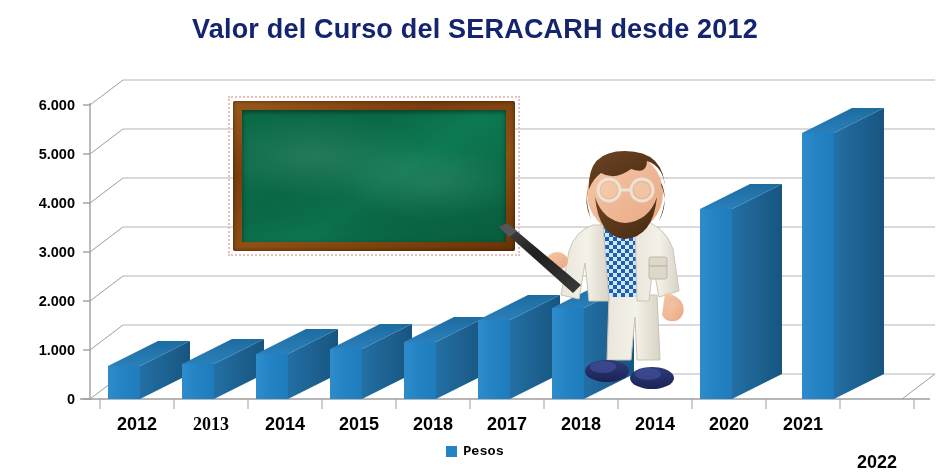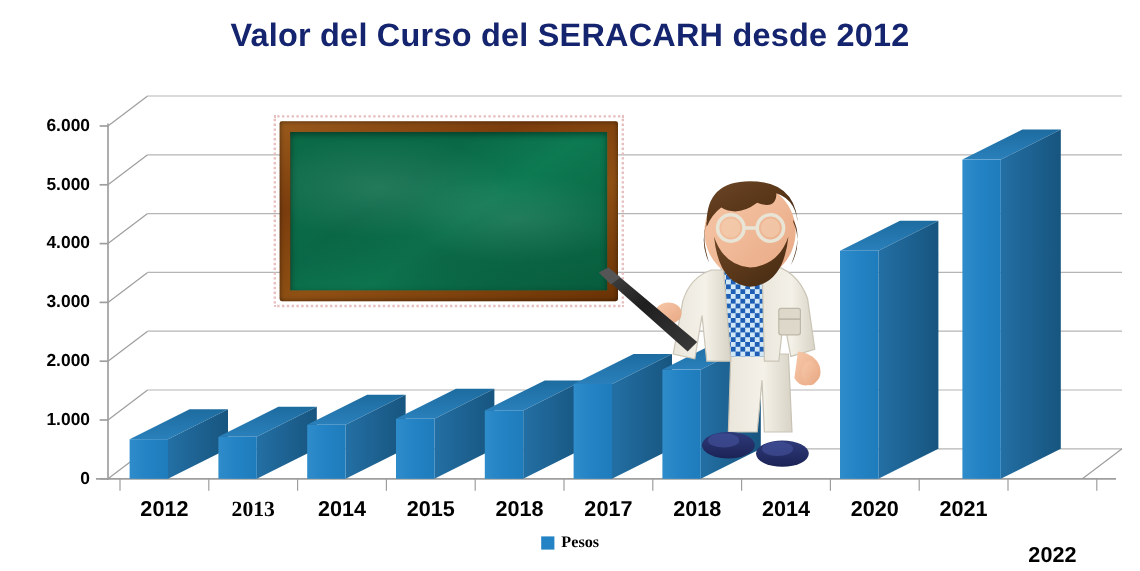--- a/index.html
+++ b/index.html
@@ -38,21 +38,21 @@
   
   .legend{
     position:absolute;left:0;top:444px;width:950px;
     display:flex;align-items:center;justify-content:center;gap:6px;
   }
   .legend-swatch{
     width:11px;height:11px;background:#2383c4;display:inline-block;
   }
   .legend-label{
     font-size:13.5px;font-weight:bold;color:#000;
-    font-family:Liberation Serif, serif;
+    font-family:Liberation Mono, monospace;
   }
 
   
   .chalkboard{
     position:absolute;left:228px;top:96px;width:292px;height:160px;
     border:2px dotted #e6bfbf;box-sizing:border-box;
     padding:3px;
   }
   .chalkboard-frame{
     width:100%;height:100%;box-sizing:border-box;

